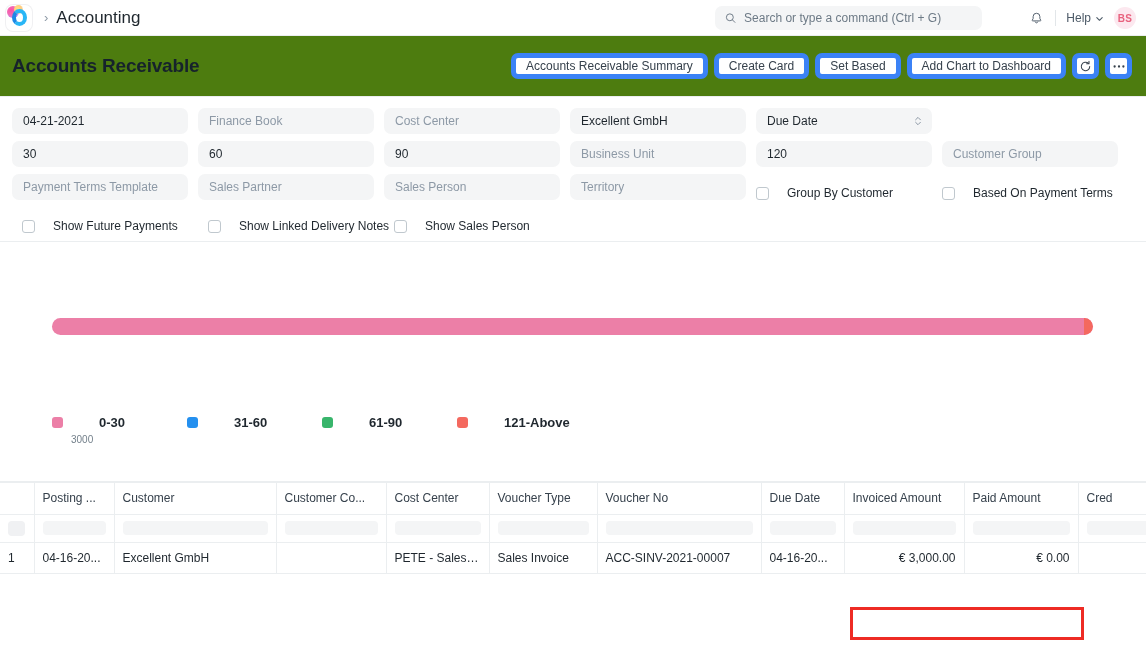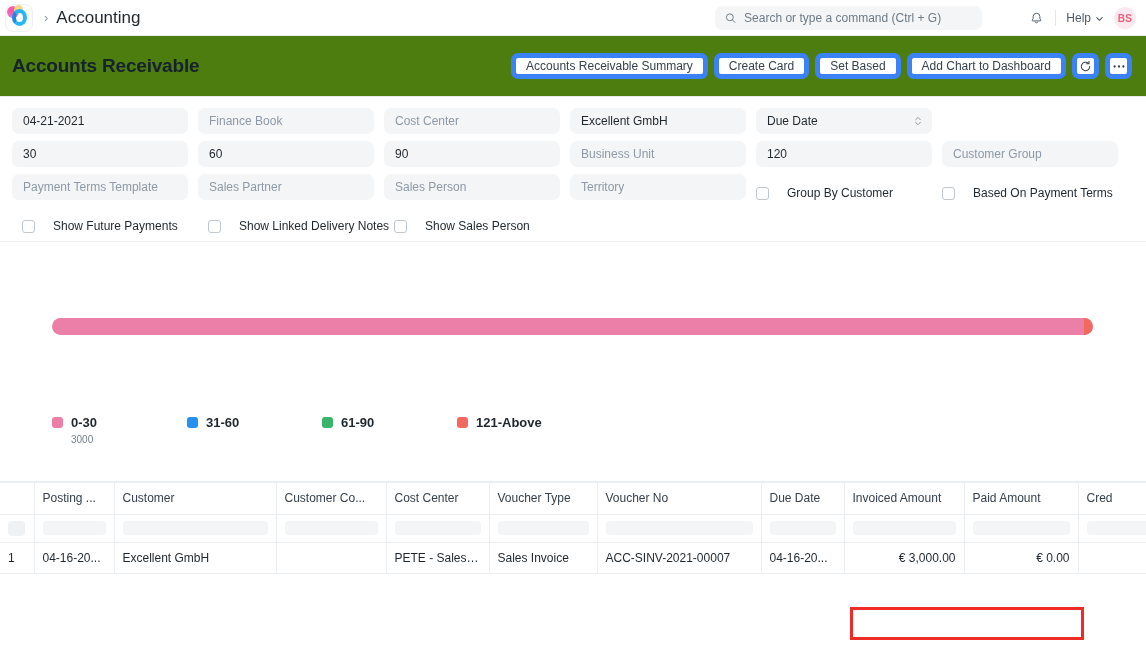--- a/index.html
+++ b/index.html
@@ -232,20 +232,21 @@
   }
   .leg-top { display: flex; align-items: center; gap: 8px; }
   .leg-dot {
     width: 11px; height: 11px; border-radius: 3px;
     flex: 0 0 auto;
   }
   .leg-label {
     font-size: 13px;
     font-weight: bold;
     color: #1f272e;
+    margin-left: 28px;
   }
   .leg-val {
     font-size: 10px;
     color: #74808b;
     margin-left: 19px;
     margin-top: 4px;
     height: 12px;
   }
 
   

